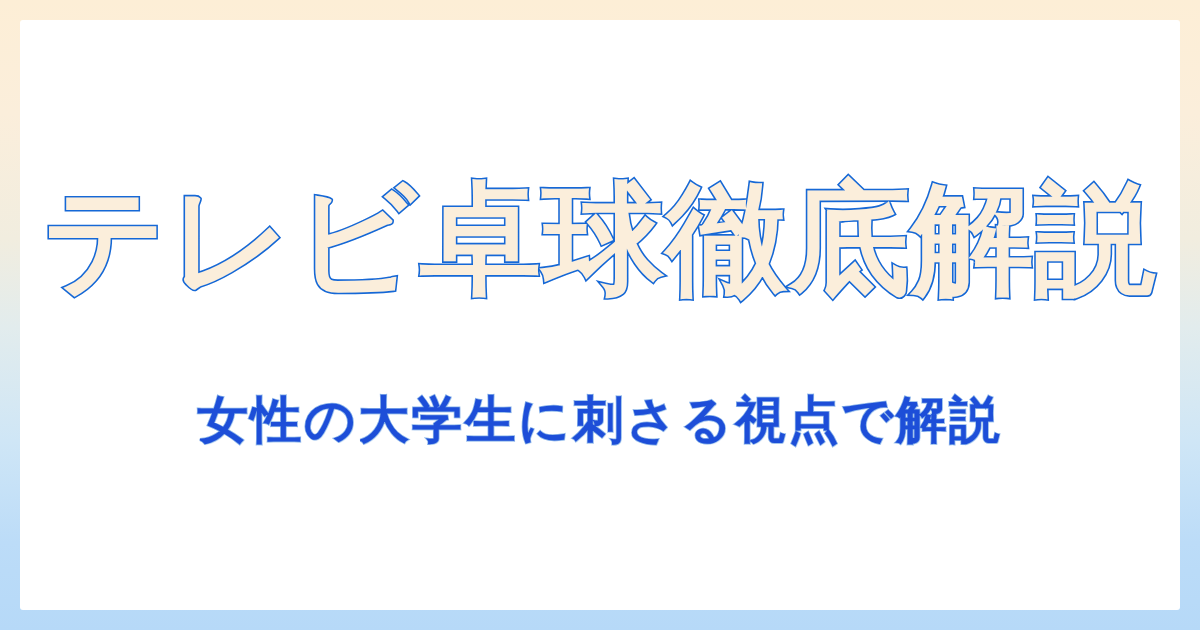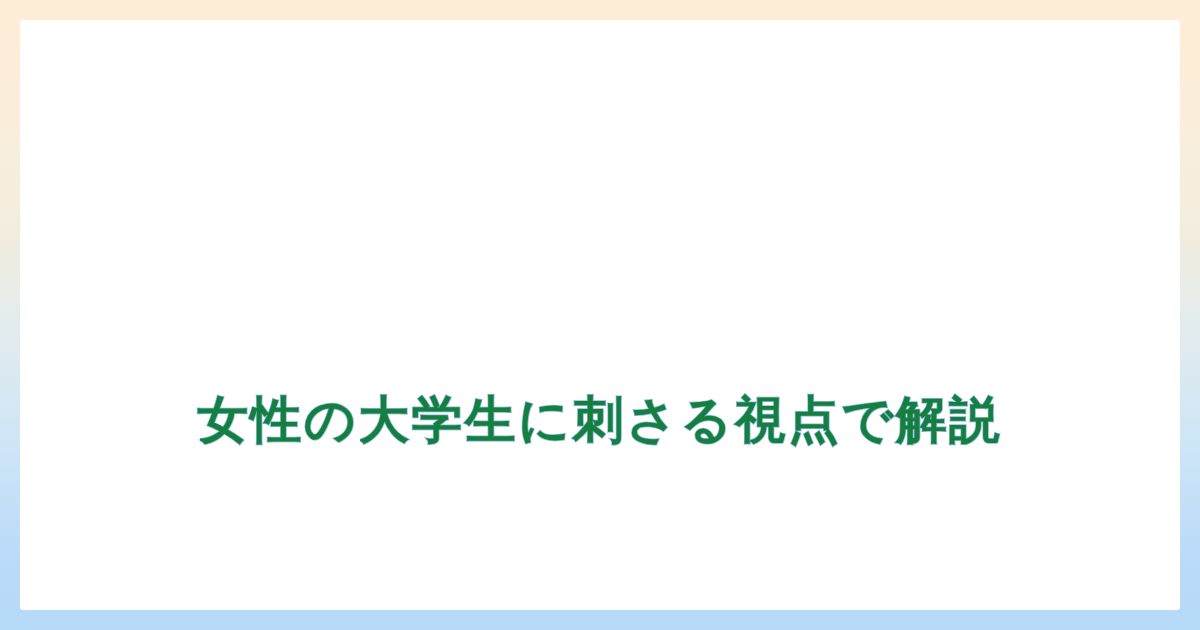--- a/index.html
+++ b/index.html
@@ -87,33 +87,36 @@
 
   .sub-title {
     display: inline-block;
     font-family: "DejaVu Sans", "Liberation Sans", sans-serif;
     font-size: 47px;
     font-weight: 700;
     letter-spacing: 0.055em;
     line-height: 1.2;
     white-space: nowrap;
 
-    color: #15803d;                        
+    color: #1d4ed8;                        
     -webkit-text-stroke: 1.5px #8fb8ea;    
     paint-order: stroke fill;
     text-shadow: 1px 1px 0 rgba(140,180,230,0.22);
   }
 </style>
 </head>
 <body>
 
 <div id="thumbnail-card">
 
   <div id="inner-panel">
 
+    <div id="title-block">
+      <span class="main-title" style="font-size: 121.5px;">テレビ卓球徹底解説</span>
+    </div>
 
     <div id="subtitle-block">
       <span class="sub-title" style="font-size: 50.5px;">女性の大学生に刺さる視点で解説</span>
     </div>
 
   </div>
 
 </div>
 
 </body></html>

